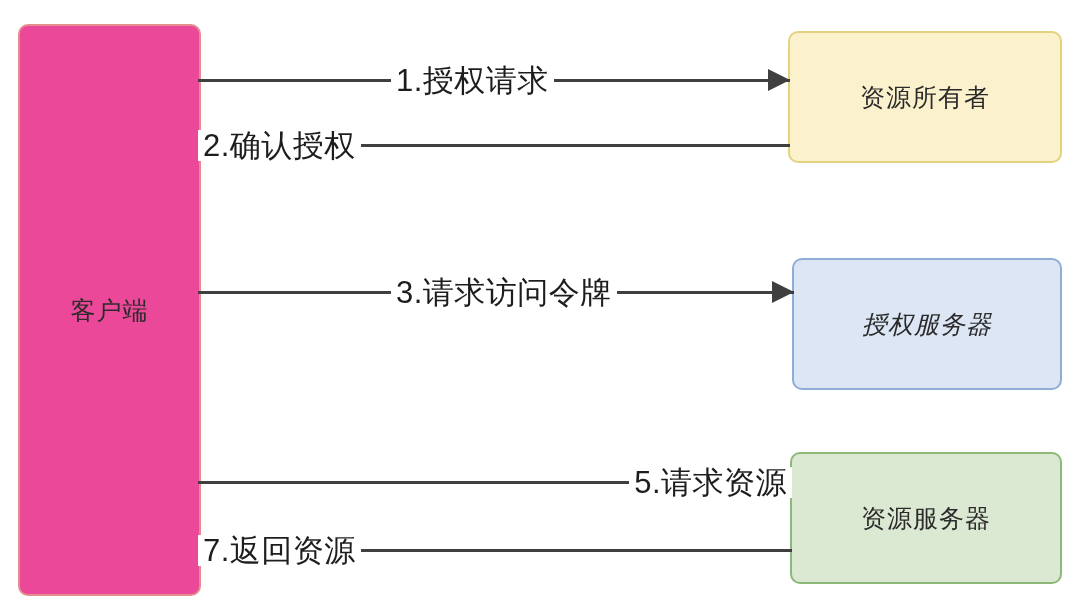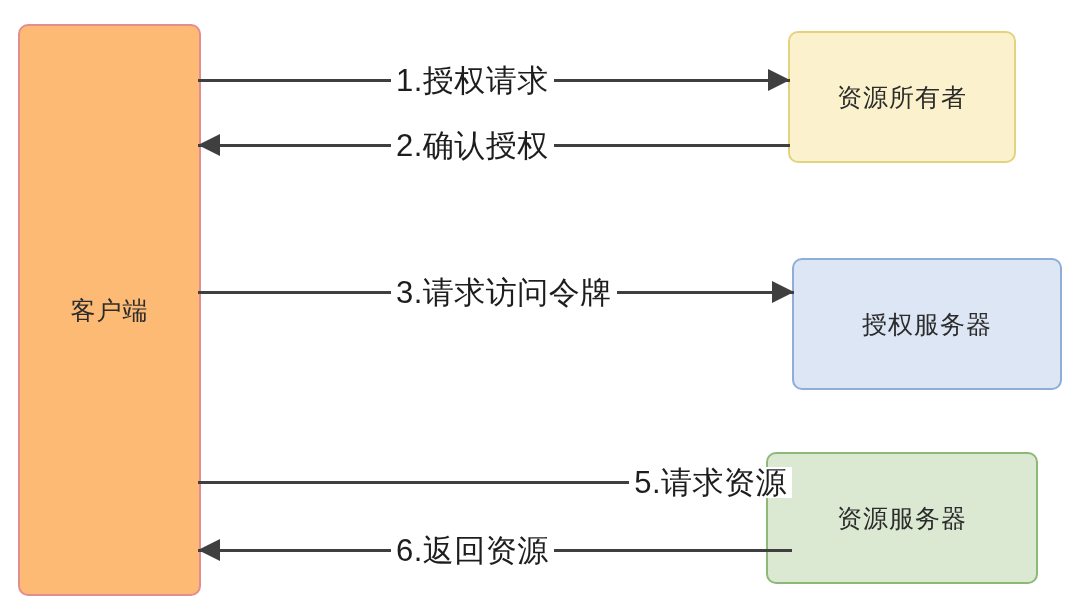--- a/index.html
+++ b/index.html
@@ -35,41 +35,42 @@
     color: #2b2b2b;
     letter-spacing: 1px;
     line-height: 1.2;
   }
 
   .node-client {
     left: 18px;
     top: 24px;
     width: 183px;
     height: 572px;
-    background: #fdba74;
+    background: #ec4899;
     border-color: #e28e8e;
   }
   .node-owner {
     left: 788px;
     top: 31px;
-    width: 228px;
+    width: 274px;
     height: 132px;
     background: #fbf2cd;
     border-color: #e3d37e;
   }
   .node-authsrv {
     left: 792px;
     top: 258px;
     width: 270px;
     height: 132px;
     background: #dce6f5;
     border-color: #8fadd6;
+    font-style: italic;
   }
   .node-ressrv {
-    left: 766px;
+    left: 790px;
     top: 452px;
     width: 272px;
     height: 132px;
     background: #dbe9d2;
     border-color: #8cb978;
   }
 
   
   .flow {
     position: absolute;
@@ -108,21 +109,21 @@
     position: relative;
     background: #ffffff;
     padding: 0 5px;
     font-size: 31px;
     color: #1d1d1d;
     white-space: nowrap;
     letter-spacing: 0.5px;
     line-height: 1;
   }
   .flow.to-right .flow-label { margin-left: 193px; }
-  .flow.to-left  .flow-label { margin-left: 193px; }
+  .flow.to-left  .flow-label { }
 
   
   .flow-1 { left: 198px; top: 63px;  width: 592px; }
   .flow-2 { left: 198px; top: 128px; width: 592px; }
   .flow-3 { left: 198px; top: 275px; width: 596px; }
   .flow-4 { left: 198px; top: 350px; width: 596px; }
   .flow-5 { left: 198px; top: 465px; width: 594px; justify-content: flex-end; }
   .flow-6 { left: 198px; top: 533px; width: 594px; }
 </style>
 </head>
@@ -167,16 +168,16 @@
 
   <div class="flow flow-5 to-right">
     <span class="shaft"></span>
     <span class="head"></span>
     <span class="flow-label">5.请求资源</span>
   </div>
 
   <div class="flow flow-6 to-left">
     <span class="shaft"></span>
     <span class="head"></span>
-    <span class="flow-label">6.返回资源</span>
+    <span class="flow-label">7.返回资源</span>
   </div>
 
 </div>
 
 </body></html>

